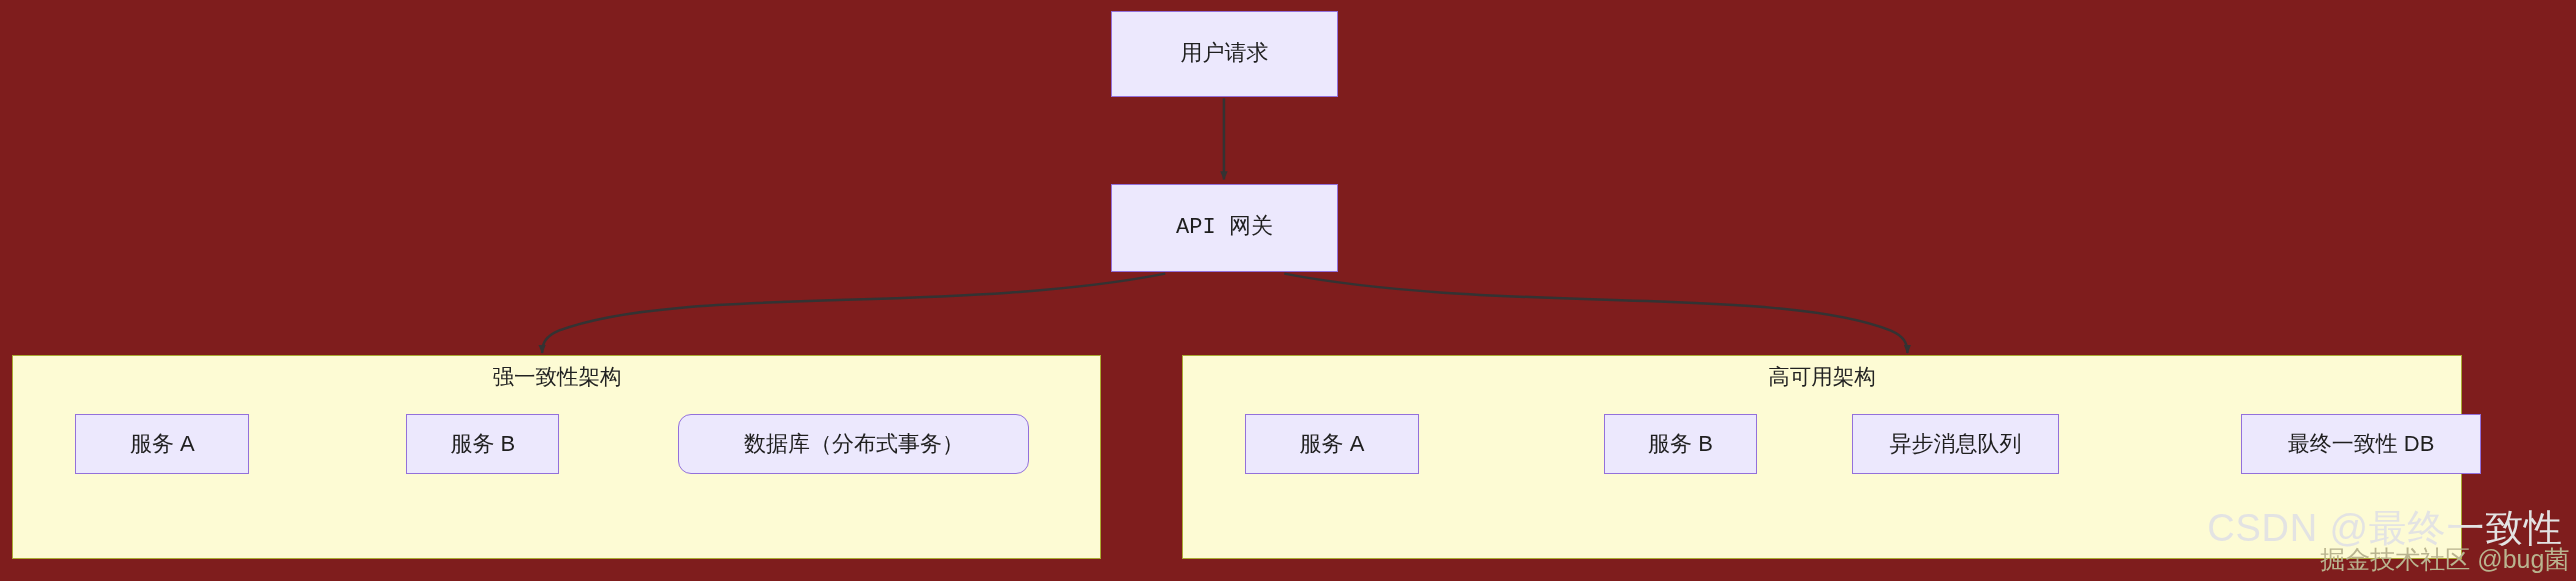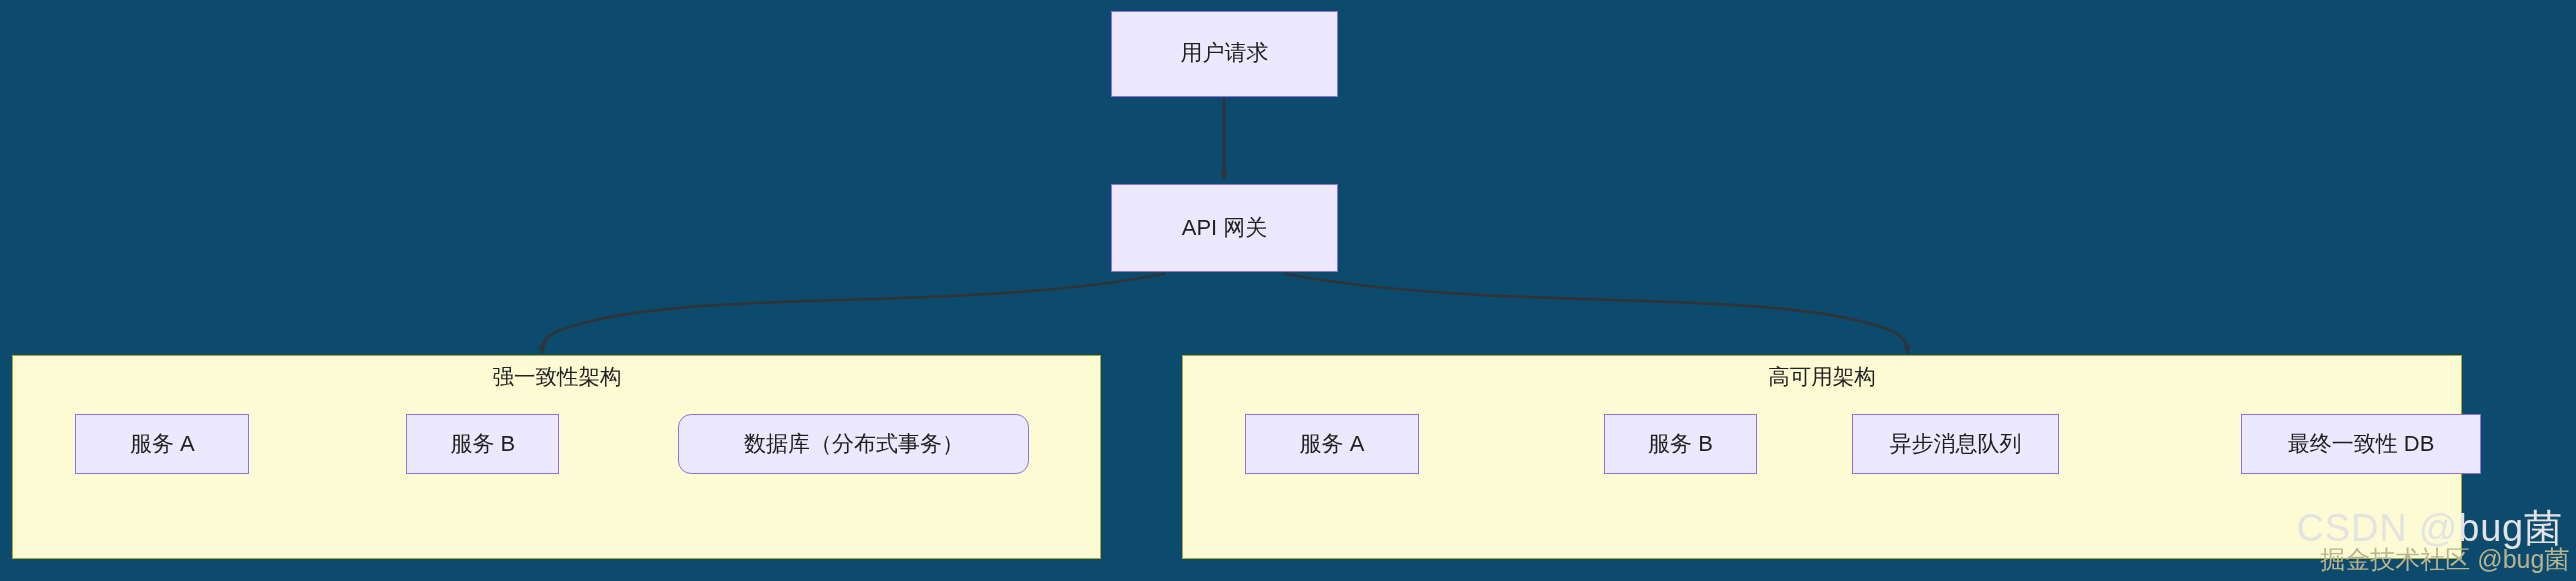--- a/index.html
+++ b/index.html
@@ -8,21 +8,21 @@
     padding: 0;
     background: #ffffff;
   }
   body {
     font-family: "Liberation Sans", "DejaVu Sans", sans-serif;
   }
   #diagram-root {
     position: relative;
     width: 2576px;
     height: 582px;
-    background: #0c4a6e;
+    background: #7f1d1d;
     overflow: hidden;
   }
 
   
   #edge-layer {
     position: absolute;
     left: 0;
     top: 0;
     width: 2576px;
     height: 582px;
@@ -105,21 +105,21 @@
 
     <line x1="1727" y1="557" x2="1870" y2="557" stroke="#333333" stroke-width="3" marker-end="url(#arrowhead)"></line>
     <line x1="2087" y1="557" x2="2232" y2="557" stroke="#333333" stroke-width="3" marker-end="url(#arrowhead)"></line>
     <line x1="2552" y1="557" x2="2698" y2="557" stroke="#333333" stroke-width="3" marker-end="url(#arrowhead)"></line>
   </svg>
 
   <div class="node-box" style="left:1111px; top:10.7px; width:227px; height:86px;">
     <span>用户请求</span>
   </div>
 
-  <div class="node-box" style="left:1111px; top:184px; width:227px; height:88px;">
+  <div class="node-box" style="left:1111px; top:184px; width:227px; height:88px;font-family:Liberation Mono, monospace;">
     <span>API 网关</span>
   </div>
 
   <div class="group-box" style="left:12.4px; top:355px; width:1089px; height:204px;">
     <div class="group-label">强一致性架构</div>
 
     <div class="node-box" style="left:62px; top:58px; width:174px; height:60px;">
       <span>服务 A</span>
     </div>
 
@@ -145,17 +145,17 @@
 
     <div class="node-box" style="left:1058px; top:58px; width:240px; height:60px;">
       <span>最终一致性 DB</span>
     </div>
 
     <div class="node-box" style="left:669px; top:58px; width:207px; height:60px;">
       <span>异步消息队列</span>
     </div>
   </div>
 
-  <div class="watermark-csdn">CSDN @bug菌</div>
+  <div class="watermark-csdn">CSDN @最终一致性</div>
   <div class="watermark-juejin">掘金技术社区 @bug菌</div>
 
 </div>
 
 
 </body></html>

